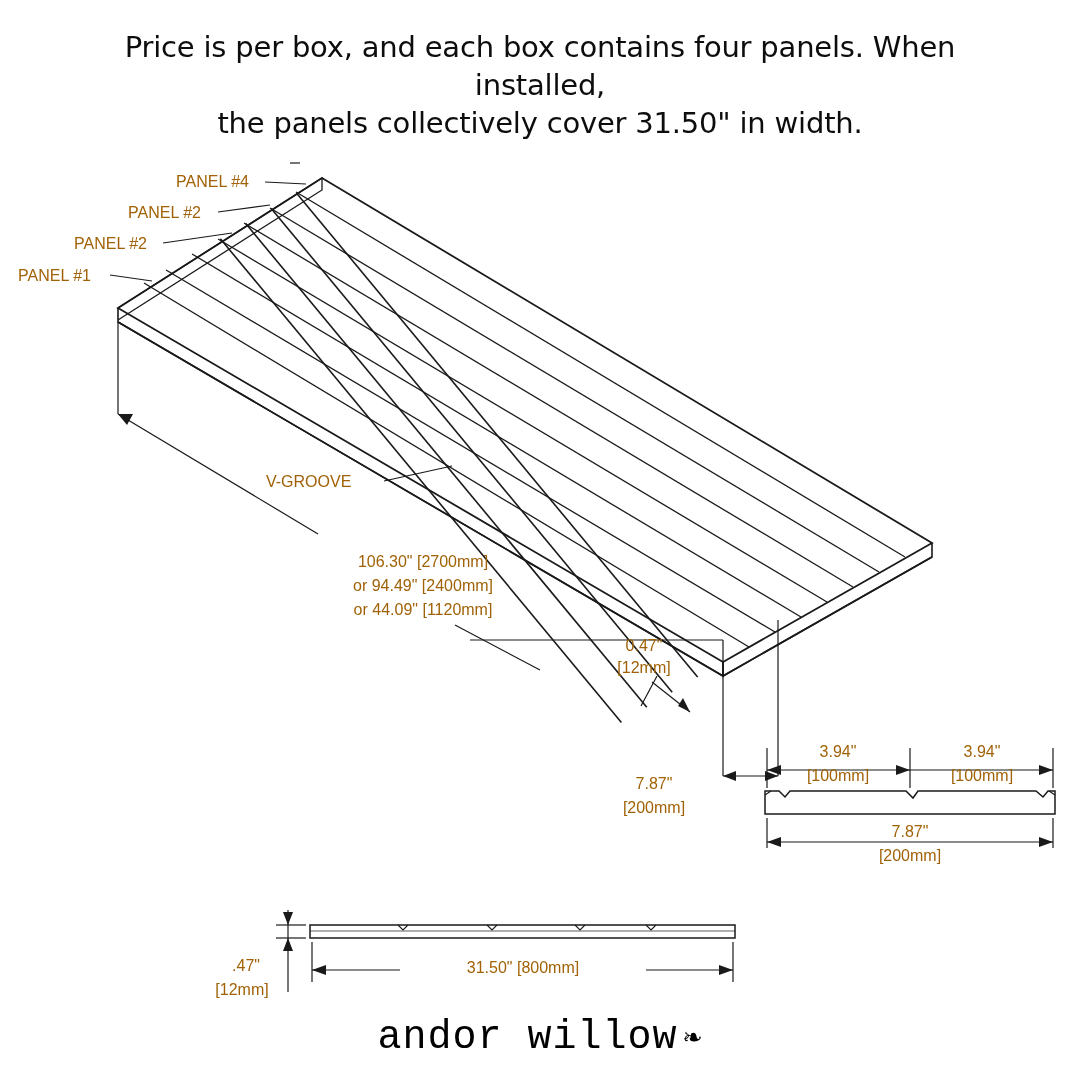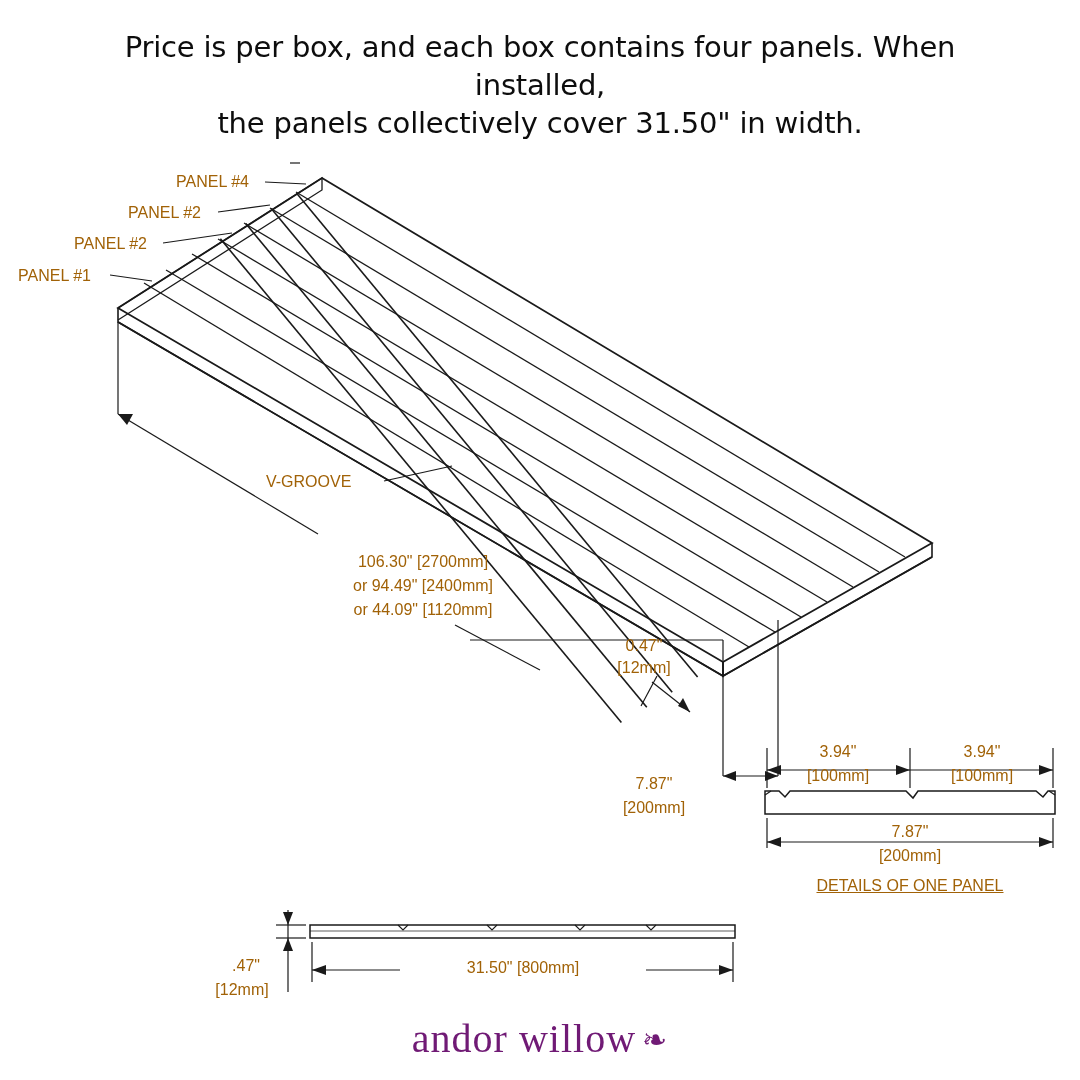--- a/index.html
+++ b/index.html
@@ -45,24 +45,24 @@
   }
   .lbl.center { text-align: center; }
   .lbl.underline { text-decoration: underline; }
   svg { position: absolute; left: 0; top: 0; }
   .wordmark {
     position: absolute;
     left: 0;
     top: 1015px;
     width: 1080px;
     text-align: center;
-    font-family: Liberation Serif, serif;
+    font-family: Liberation Mono, monospace;
     font-size: 40px;
     letter-spacing: 1px;
-    color: #701a75;
+    color: #000000;
   }
   .wordmark .leaf {
     font-size: 30px;
     vertical-align: 2px;
     margin-left: 6px;
   }
 </style>
 </head>
 <body>
 
@@ -223,21 +223,20 @@
 
   <div class="lbl center" style="left:790px; top:742px; width:96px;">3.94"</div>
   <div class="lbl center" style="left:790px; top:766px; width:96px;">[100mm]</div>
 
   <div class="lbl center" style="left:934px; top:742px; width:96px;">3.94"</div>
   <div class="lbl center" style="left:934px; top:766px; width:96px;">[100mm]</div>
 
   <div class="lbl center" style="left:862px; top:822px; width:96px;">7.87"</div>
   <div class="lbl center" style="left:862px; top:846px; width:96px;">[200mm]</div>
 
-  <div class="lbl center underline" style="left:770px; top:876px; width:280px;">DETAILS OF ONE PANEL</div>
 
   <div class="lbl center" style="left:208px; top:956px; width:76px;">.47"</div>
   <div class="lbl center" style="left:200px; top:980px; width:84px;">[12mm]</div>
 
   <div class="lbl center" style="left:400px; top:958px; width:246px; background:#ffffff;">31.50" [800mm]</div>
 
   <div class="wordmark">
     <span>andor willow</span><span class="leaf">❧</span>
   </div>
 

